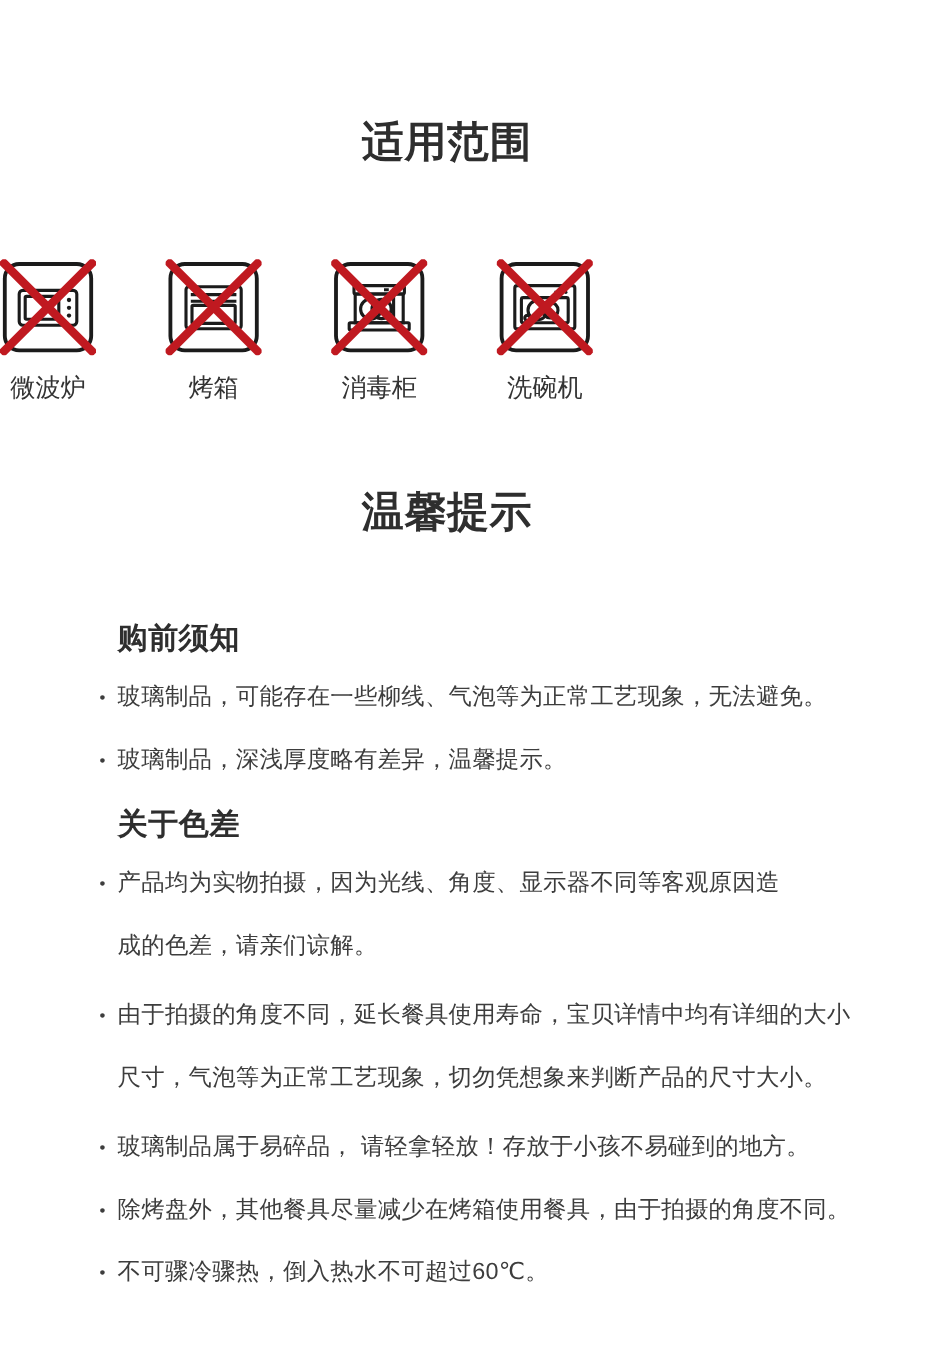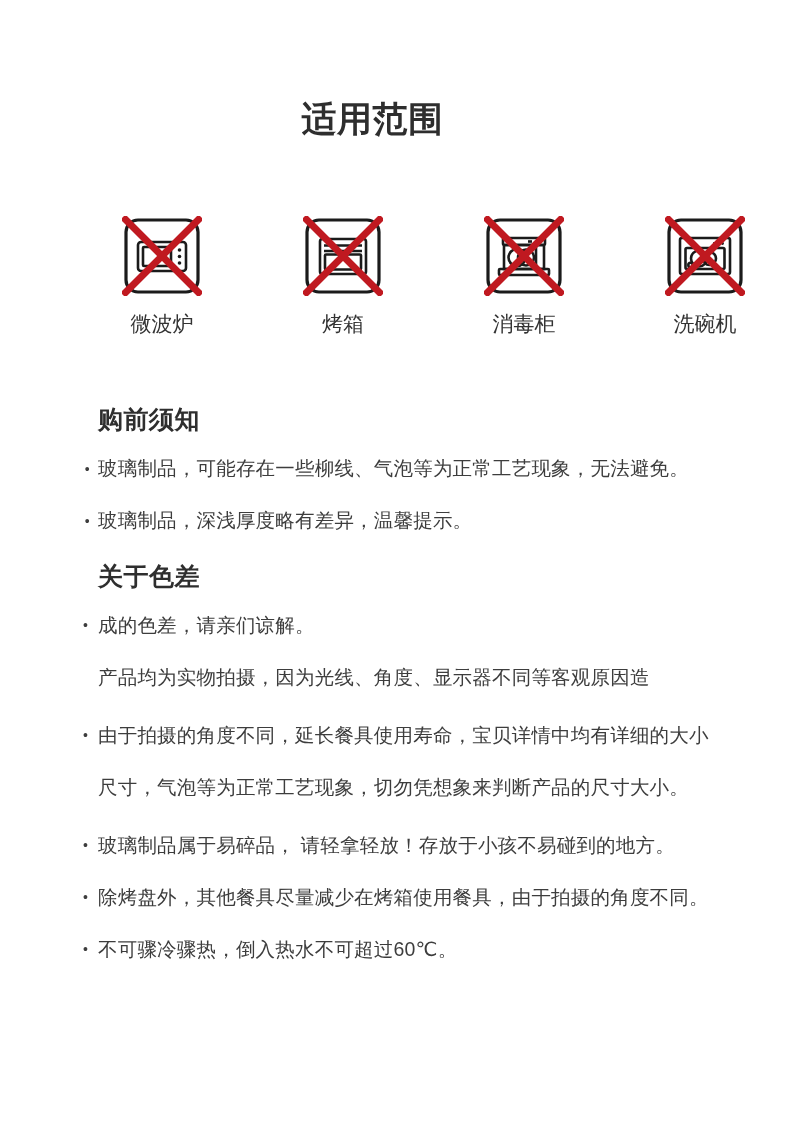--- a/index.html
+++ b/index.html
@@ -24,22 +24,22 @@
     font-size:35px;
     line-height:38px;
     font-weight:700;
     color:var(--heading-text);
     letter-spacing:0.5px;
   }
   
   .icons-row{
     margin-top:78px;
     display:flex;
-    justify-content:flex-end;
-    gap:101px;
+    justify-content:flex-start;
+    gap:58px;
   }
   .icon-item{width:80px;display:flex;flex-direction:column;align-items:center;}
   .app-icon{width:80px;height:80px;color:var(--icon-stroke);}
   .app-icon .shape{fill:none;stroke:currentColor;stroke-width:2.6;}
   .app-icon .frame{fill:none;stroke:currentColor;stroke-width:3.2;}
   .app-icon .dotfill{fill:currentColor;stroke:none;}
   .cross-line{stroke:var(--cross-red);stroke-width:7;stroke-linecap:butt;fill:none;}
   .icon-label{
     margin-top:17px;
     font-size:21px;
@@ -48,21 +48,21 @@
     text-align:center;
     white-space:nowrap;
   }
   .tips-title{margin-top:73px;}
   
   .content{
     margin:74px 0 0 98px;
     width:622px;
   }
   .tip-section{margin-top:26px;}
-  .tip-section:first-child{margin-top:0;font-family:Liberation Mono, monospace;}
+  .tip-section:first-child{margin-top:0;}
   .tip-heading{
     font-size:25px;
     line-height:25px;
     font-weight:700;
     color:var(--heading-text);
     margin-bottom:13px;
     letter-spacing:0.5px;
   }
   .tip-list{list-style:none;}
   .tip-item{
@@ -145,20 +145,21 @@
         <circle class="shape" cx="44.5" cy="42.5" r="6.5"></circle>
         <circle class="shape" cx="25.5" cy="49" r="2.2"></circle>
         <line class="cross-line" x1="1" y1="1" x2="79" y2="79"></line>
         <line class="cross-line" x1="79" y1="1" x2="1" y2="79"></line>
       </svg>
       <div class="icon-label">洗碗机</div>
     </div>
 
   </div>
 
+  <div class="main-title tips-title">温馨提示</div>
 
   <div class="content">
 
     <div class="tip-section">
       <div class="tip-heading">购前须知</div>
       <ul class="tip-list">
         <li class="tip-item">
           <span class="dot">•</span>
           <span class="tip-line">玻璃制品，可能存在一些柳线、气泡等为正常工艺现象，无法避免。</span>
         </li>
@@ -167,22 +168,22 @@
           <span class="tip-line">玻璃制品，深浅厚度略有差异，温馨提示。</span>
         </li>
       </ul>
     </div>
 
     <div class="tip-section">
       <div class="tip-heading">关于色差</div>
       <ul class="tip-list">
         <li class="tip-item">
           <span class="dot">•</span>
+          <span class="tip-line">产品均为实物拍摄，因为光线、角度、显示器不同等客观原因造</span>
           <span class="tip-line">成的色差，请亲们谅解。</span>
-          <span class="tip-line">产品均为实物拍摄，因为光线、角度、显示器不同等客观原因造</span>
         </li>
       </ul>
     </div>
 
     <div class="tip-section">
       <ul class="tip-list">
         <li class="tip-item">
           <span class="dot">•</span>
           <span class="tip-line">由于拍摄的角度不同，延长餐具使用寿命，宝贝详情中均有详细的大小</span>
           <span class="tip-line">尺寸，气泡等为正常工艺现象，切勿凭想象来判断产品的尺寸大小。</span>

